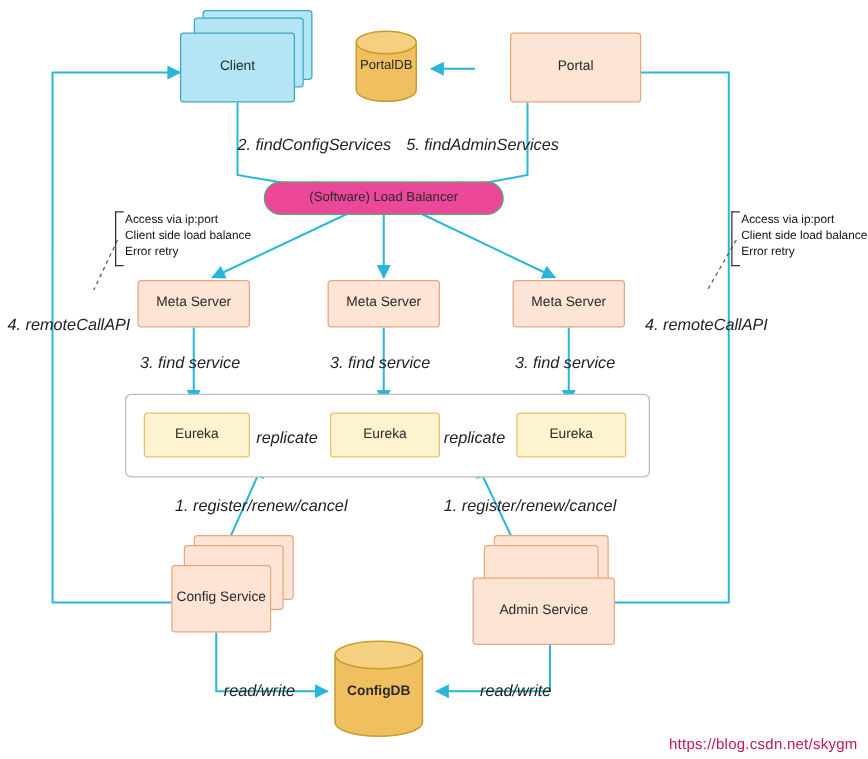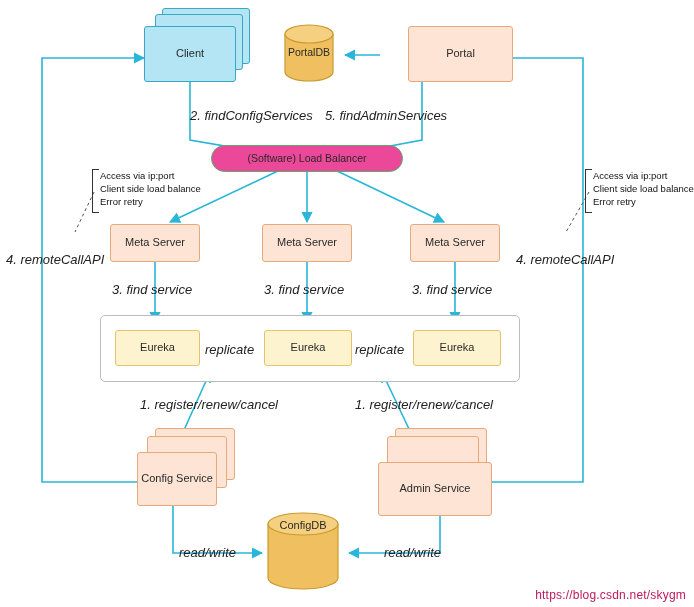--- a/index.html
+++ b/index.html
@@ -210,21 +210,21 @@
   <div class="node box-peach" style="left:137px; top:452px; width:80px; height:54px;">
     <span>Config Service</span>
   </div>
 
   <div class="shadow-stack box-peach" style="left:395px; top:428px; width:92px; height:52px;"></div>
   <div class="shadow-stack box-peach" style="left:387px; top:436px; width:92px; height:52px;"></div>
   <div class="node box-peach" style="left:378px; top:440px; width:114px; height:54px;margin-top:22px;">
     <span>Admin Service</span>
   </div>
 
-  <div class="node" style="left:272px; top:516px; width:62px; height:20px;">
+  <div class="node" style="left:272px; top:544px; width:62px; height:20px;font-weight:bold;">
     <span>ConfigDB</span>
   </div>
 
   <div class="edge-label" style="left:179px; top:545px;">read/write</div>
   <div class="edge-label" style="left:384px; top:545px;">read/write</div>
 
   <div class="edge-label" style="left:6px; top:252px;">4. remoteCallAPI</div>
   <div class="edge-label" style="left:516px; top:252px;">4. remoteCallAPI</div>
 
   <div class="note-bracket" style="left:92px; top:169px; width:7px; height:44px;"></div>

